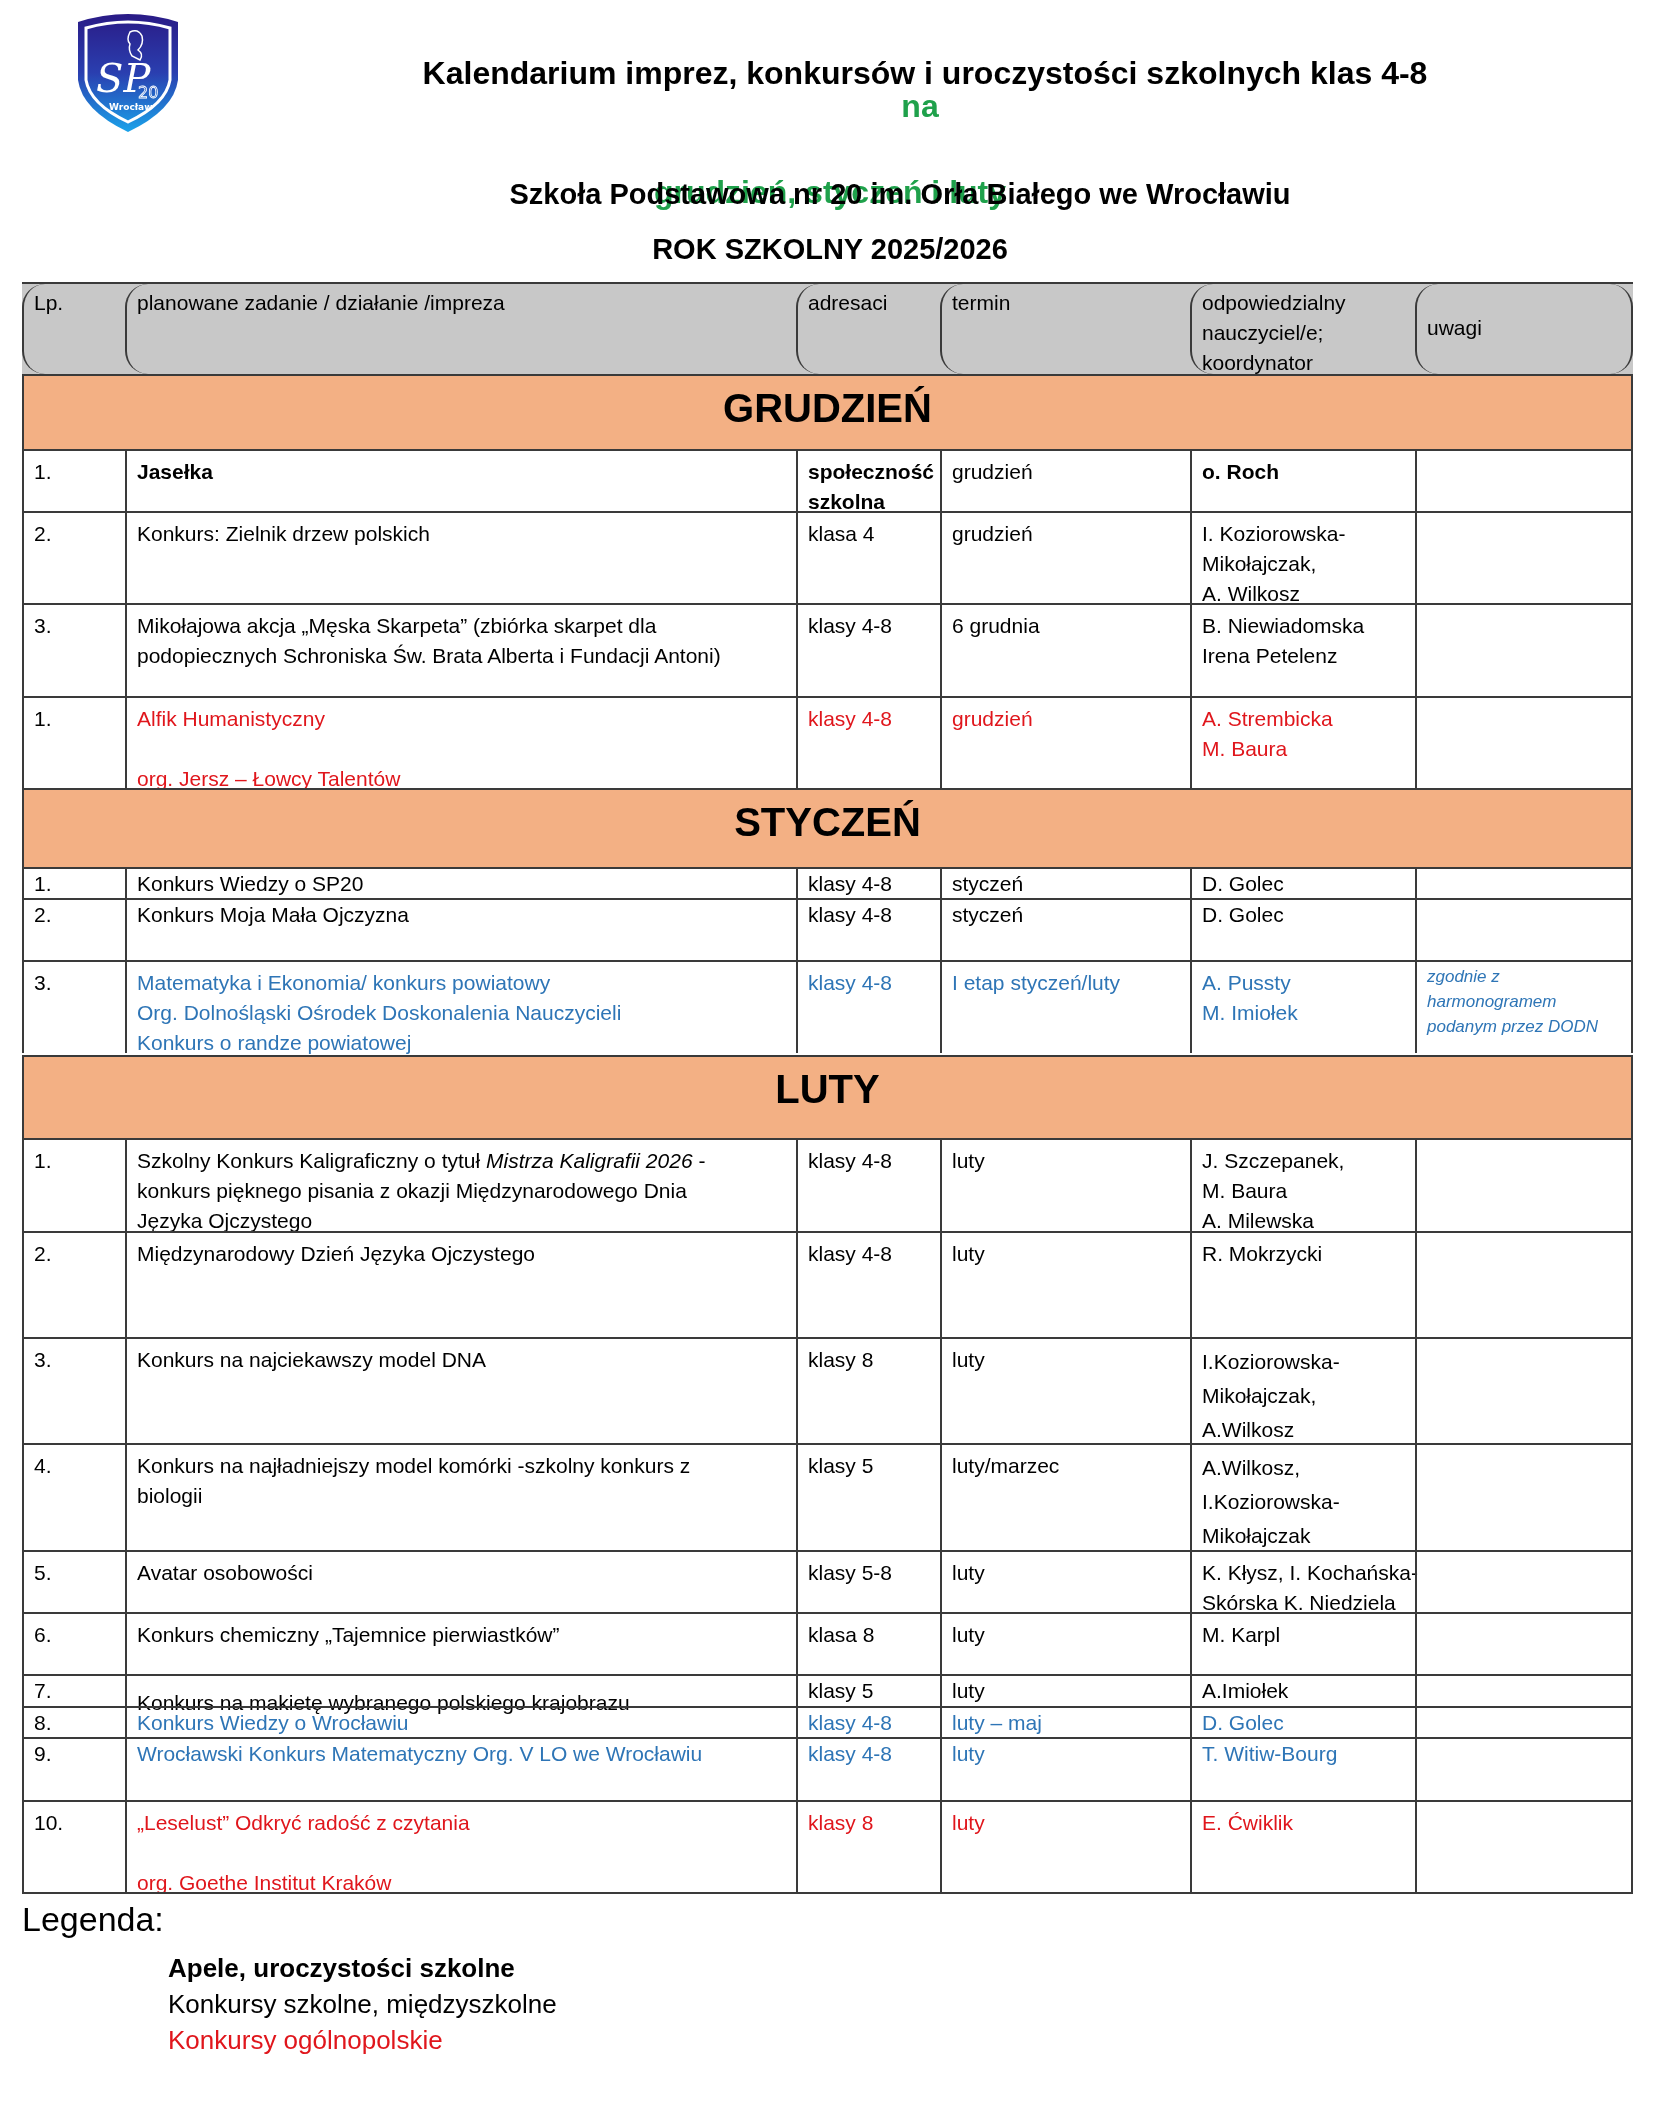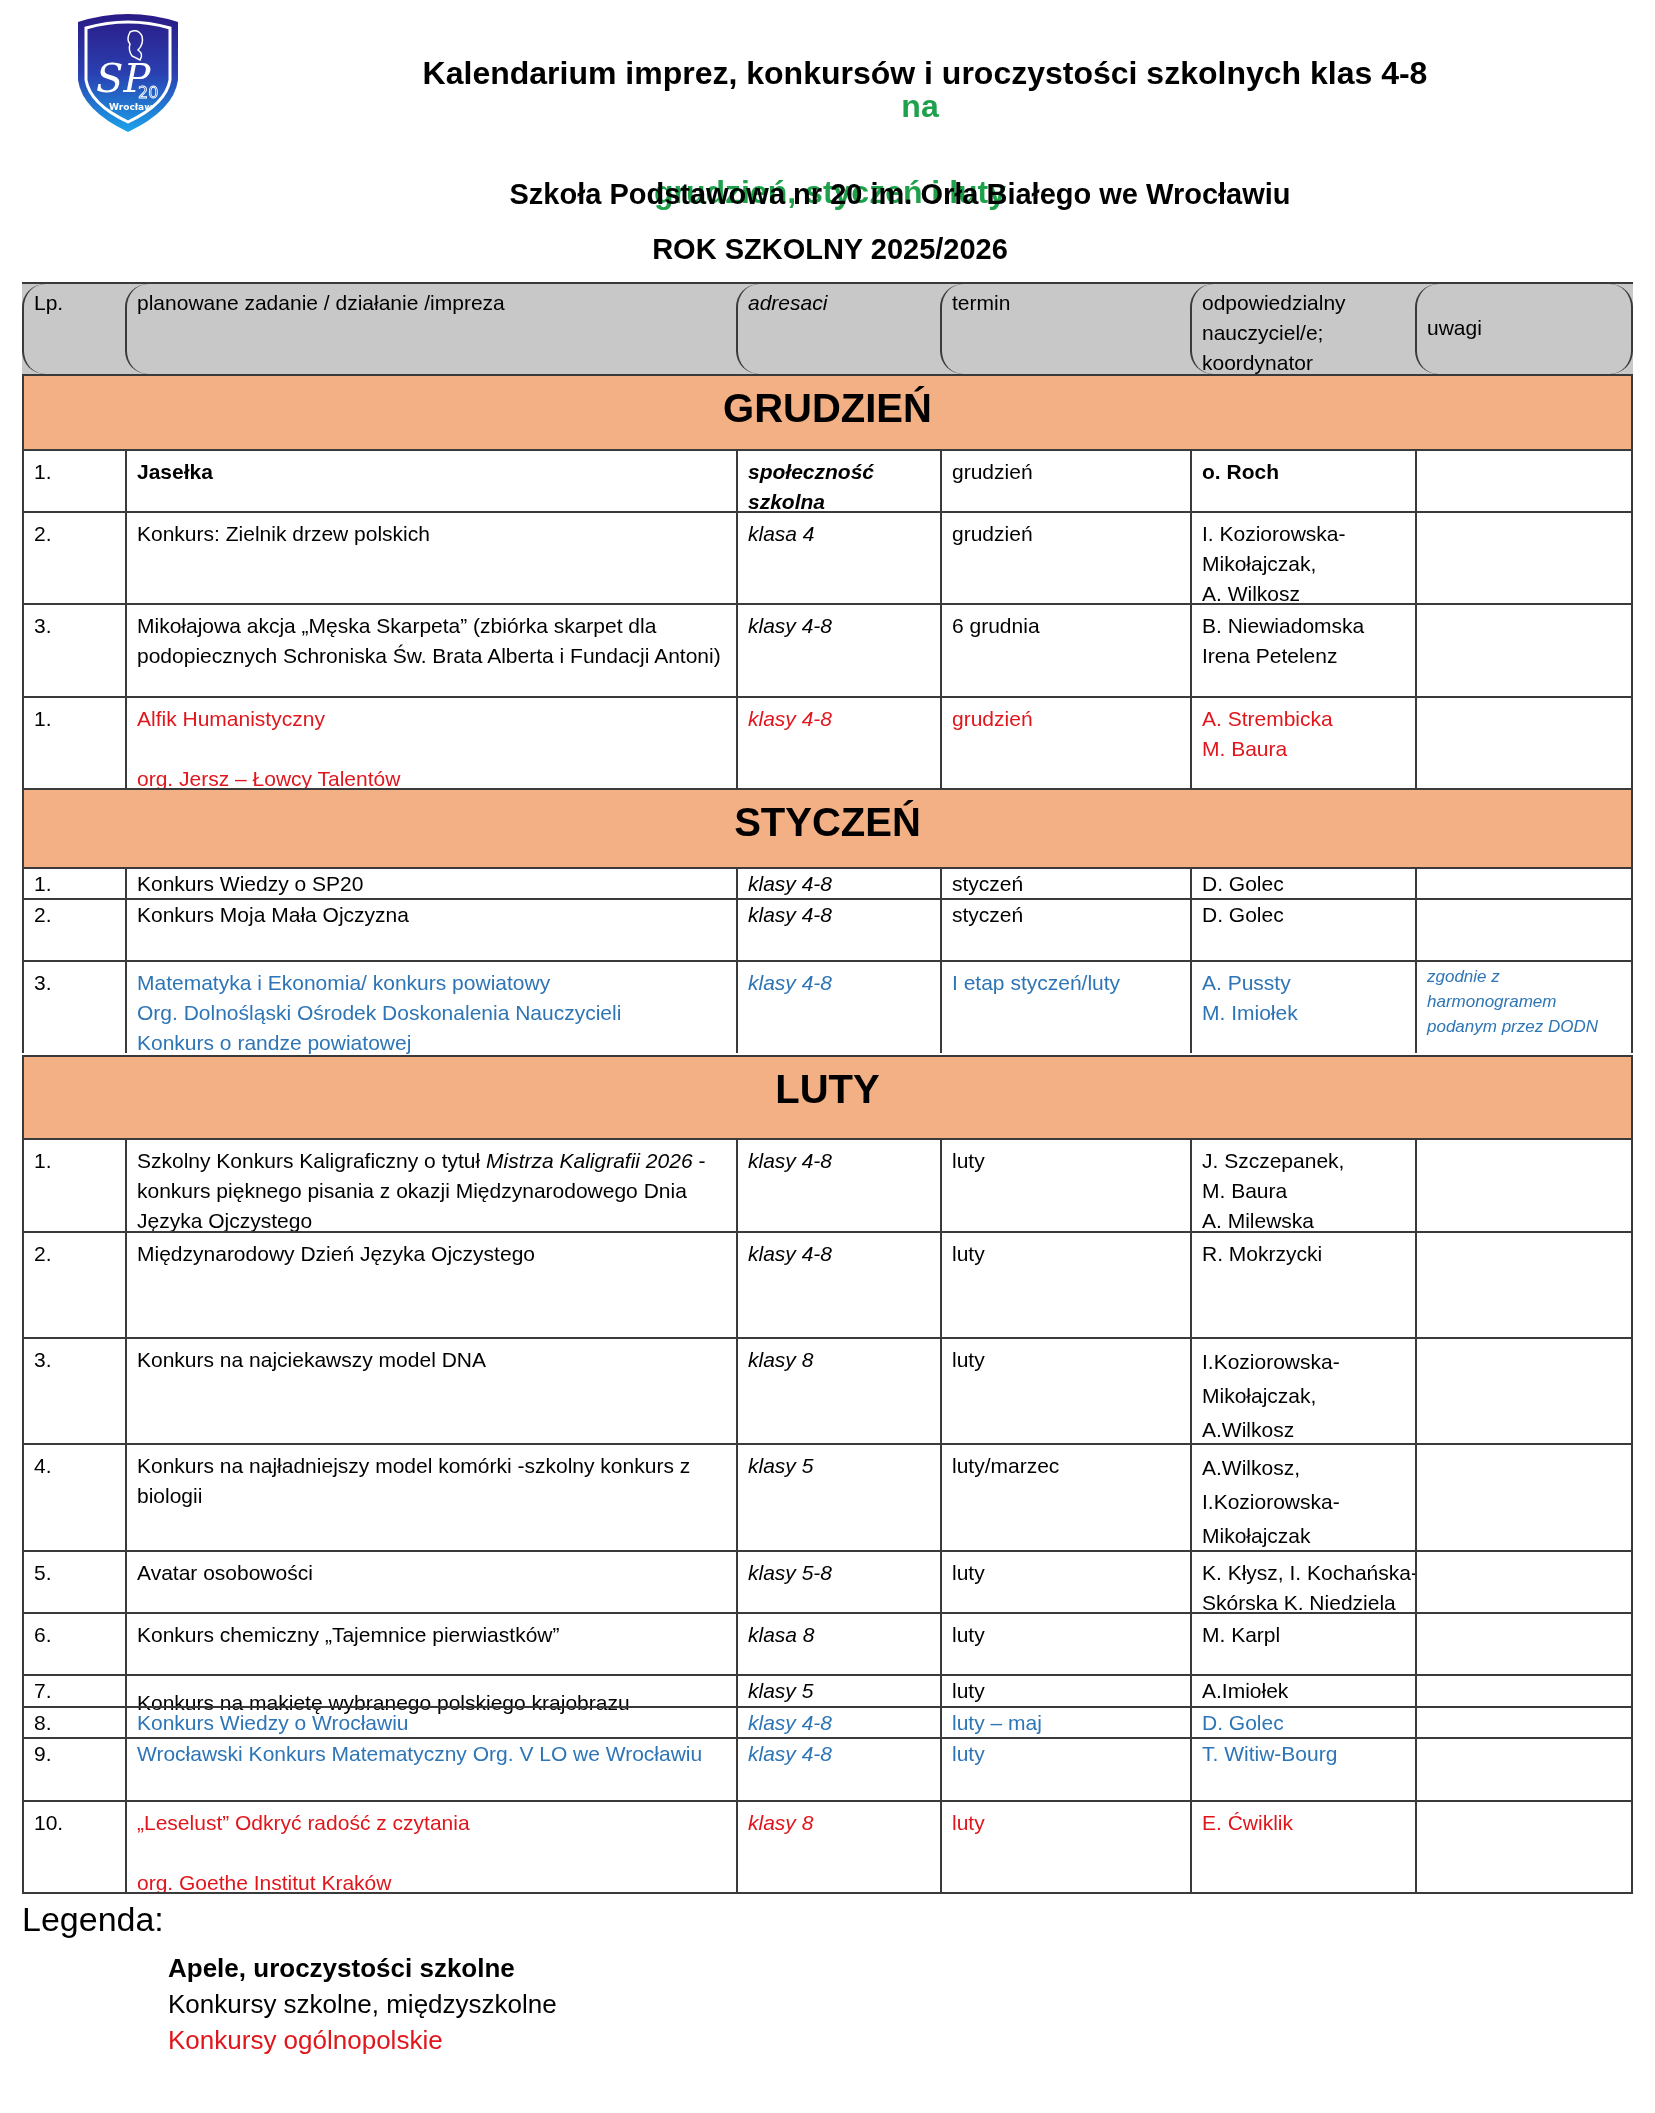--- a/index.html
+++ b/index.html
@@ -15,21 +15,21 @@
   .t5 { left: 600px; width: 460px; top: 233px; font-size: 29px; }
 
   .table { position: absolute; left: 22px; top: 282px; width: 1611px; }
   .row { position: absolute; left: 0; width: 1611px; box-sizing: border-box;
          border-top: 2px solid #3a3a3a; }
   .cell { position: absolute; top: 0; bottom: 0; box-sizing: border-box;
           border-left: 2px solid #3a3a3a; padding: 6px 10px; font-size: 21px; line-height: 30px; }
   .cell.last { border-right: 2px solid #3a3a3a; }
   .c0 { left: 0; width: 103px; }
   .c1 { left: 103px; width: 638px; }
-  .c2 { left: 714px; width: 148px; font-style: italic; }
+  .c2 { left: 774px; width: 148px; }
   .c3 { left: 918px; width: 216px; }
   .c4 { left: 1168px; width: 259px; }
   .c5 { left: 1393px; width: 218px; }
   .hdr { background: #c8c8c8; }
   .hdr .cell { line-height: 30px; padding-top: 4px; border-radius: 23px; }
   .hdr .c5 { display: flex; align-items: center; }
   .band { background: #f3b084; border-left: 2px solid #3a3a3a; border-right: 2px solid #3a3a3a;
           text-align: center; font-weight: bold; font-size: 40px; line-height: 1; }
   .band span { display: inline-block; margin-top: 12px; }
   .bold { font-weight: bold; }

